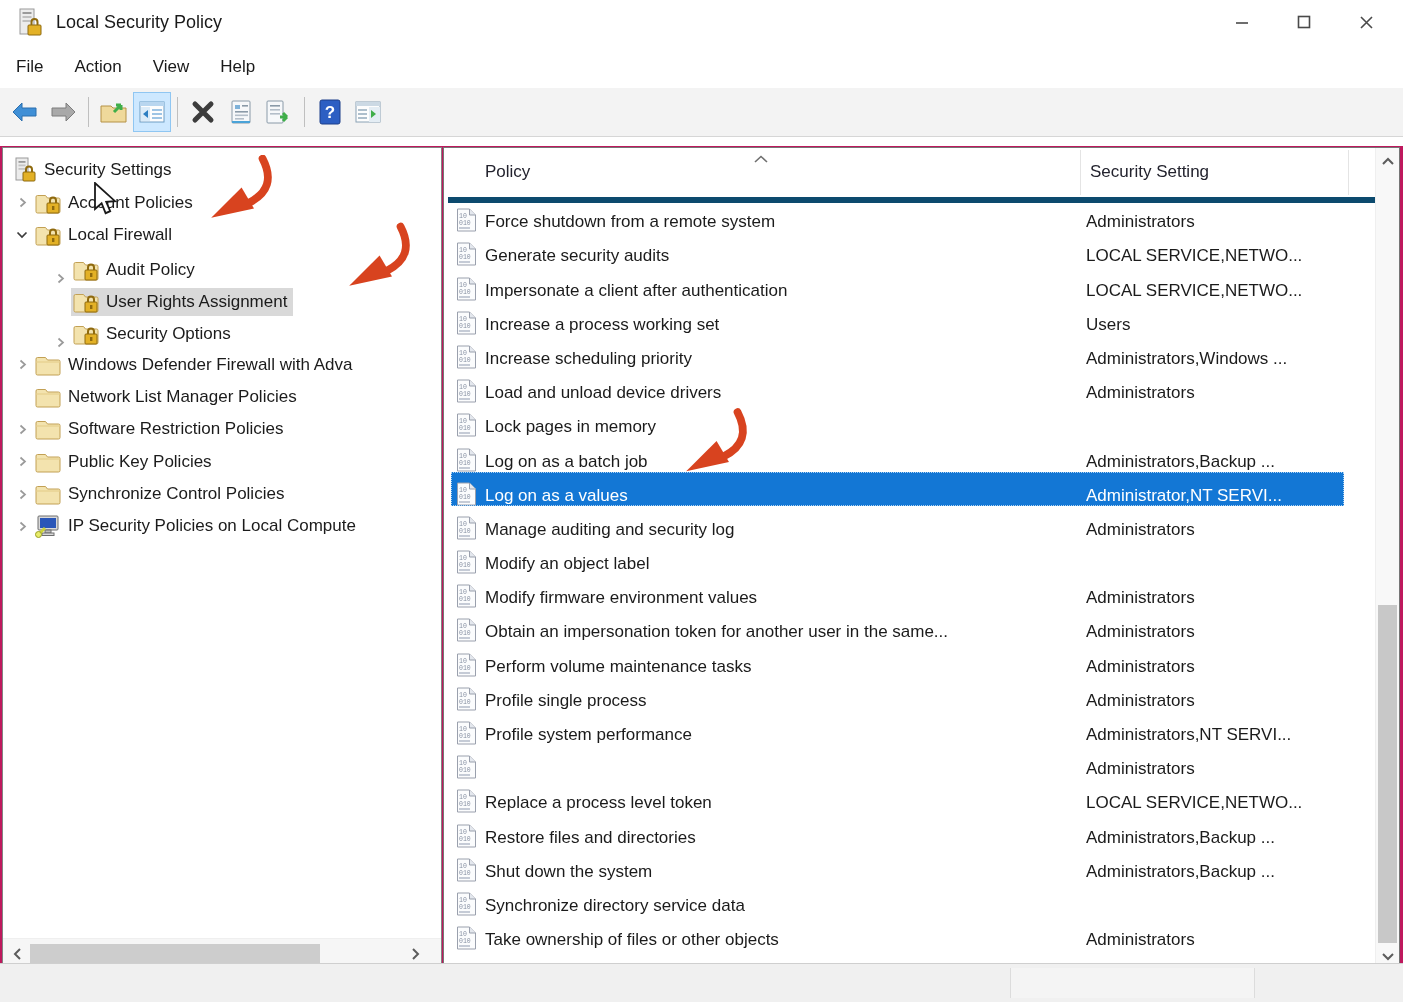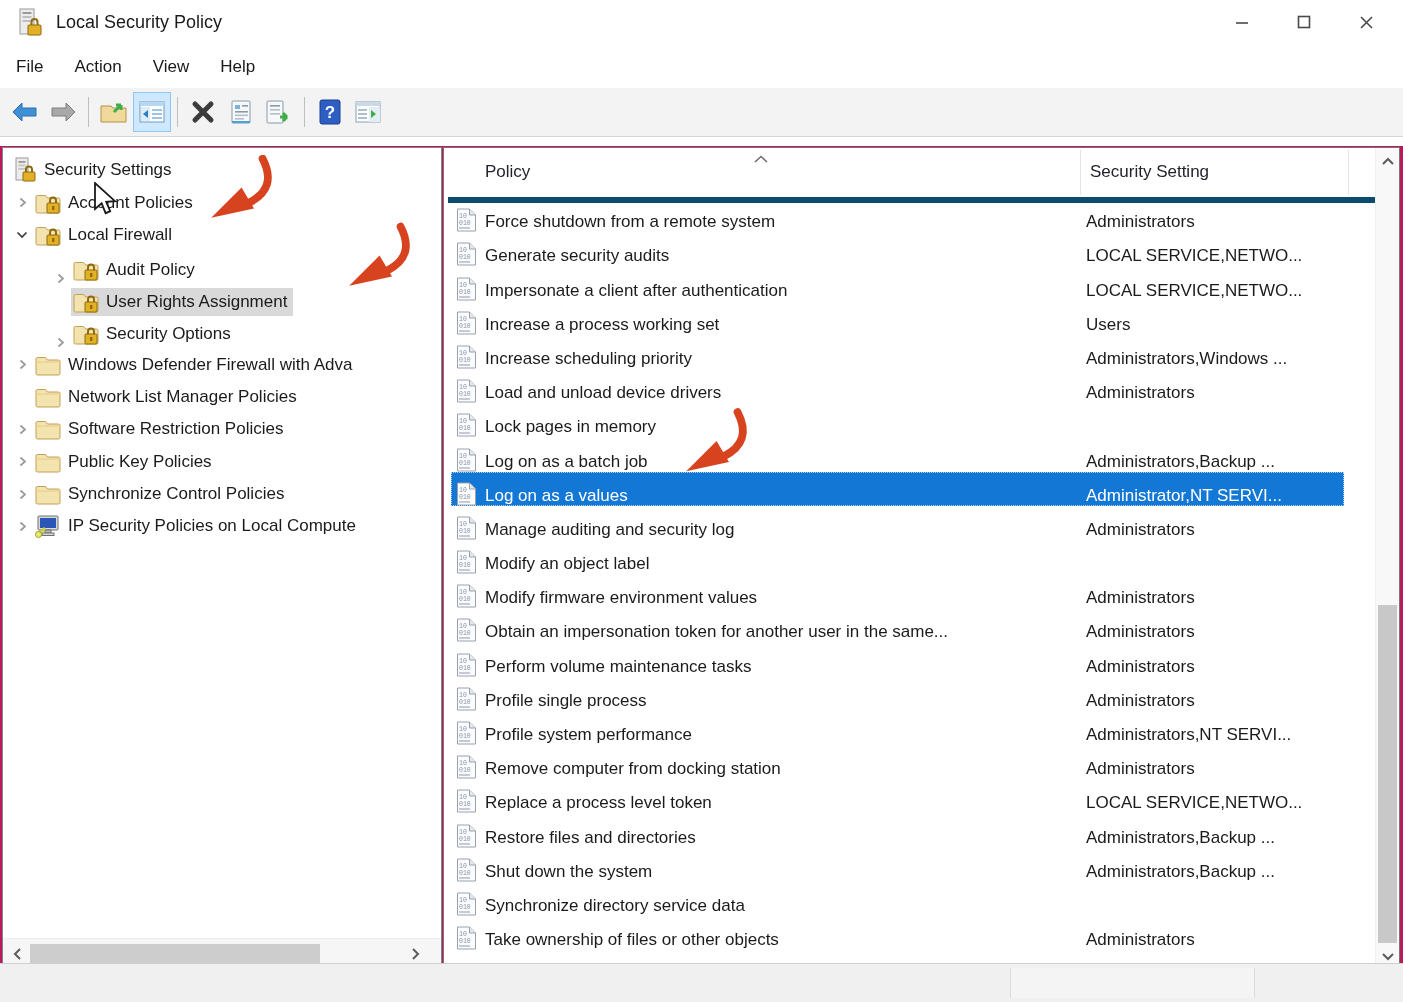--- a/index.html
+++ b/index.html
@@ -647,21 +647,20 @@
         <div class="list-row">
           <span class="row-icon">
             <svg width="21" height="24" viewBox="0 0 21 24">
               <path d="M1.5 1 h12 l6 6 v16 h-18 z" fill="#fbfcfd" stroke="#9aa0ad"></path>
               <path d="M13.5 1 v6 h6" fill="#e4e8ee" stroke="#9aa0ad"></path>
               <text x="3" y="10" font-size="6.5" font-family="Liberation Mono,monospace" fill="#8791a3">10</text>
               <text x="3" y="17" font-size="6.5" font-family="Liberation Mono,monospace" fill="#8791a3">010</text>
               <path d="M3 20 h11" stroke="#aeb6c4" stroke-width="1.4"></path>
             </svg>
           </span>
-          <span class="row-policy">Remove computer from docking station</span>
           <span class="row-setting">Administrators</span>
         </div>
         <div class="list-row">
           <span class="row-icon">
             <svg width="21" height="24" viewBox="0 0 21 24">
               <path d="M1.5 1 h12 l6 6 v16 h-18 z" fill="#fbfcfd" stroke="#9aa0ad"></path>
               <path d="M13.5 1 v6 h6" fill="#e4e8ee" stroke="#9aa0ad"></path>
               <text x="3" y="10" font-size="6.5" font-family="Liberation Mono,monospace" fill="#8791a3">10</text>
               <text x="3" y="17" font-size="6.5" font-family="Liberation Mono,monospace" fill="#8791a3">010</text>
               <path d="M3 20 h11" stroke="#aeb6c4" stroke-width="1.4"></path>

